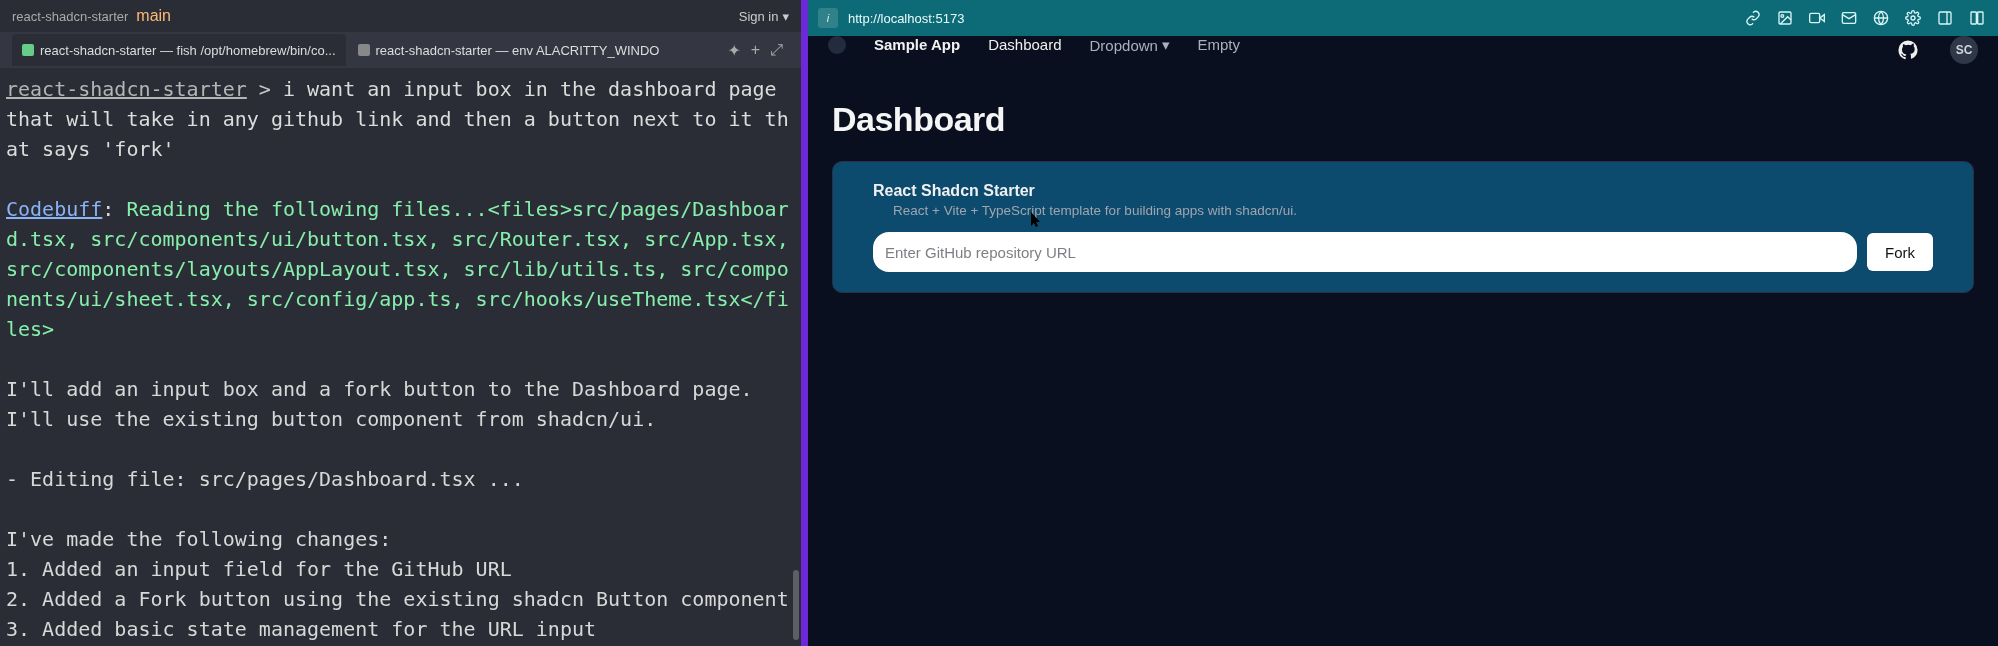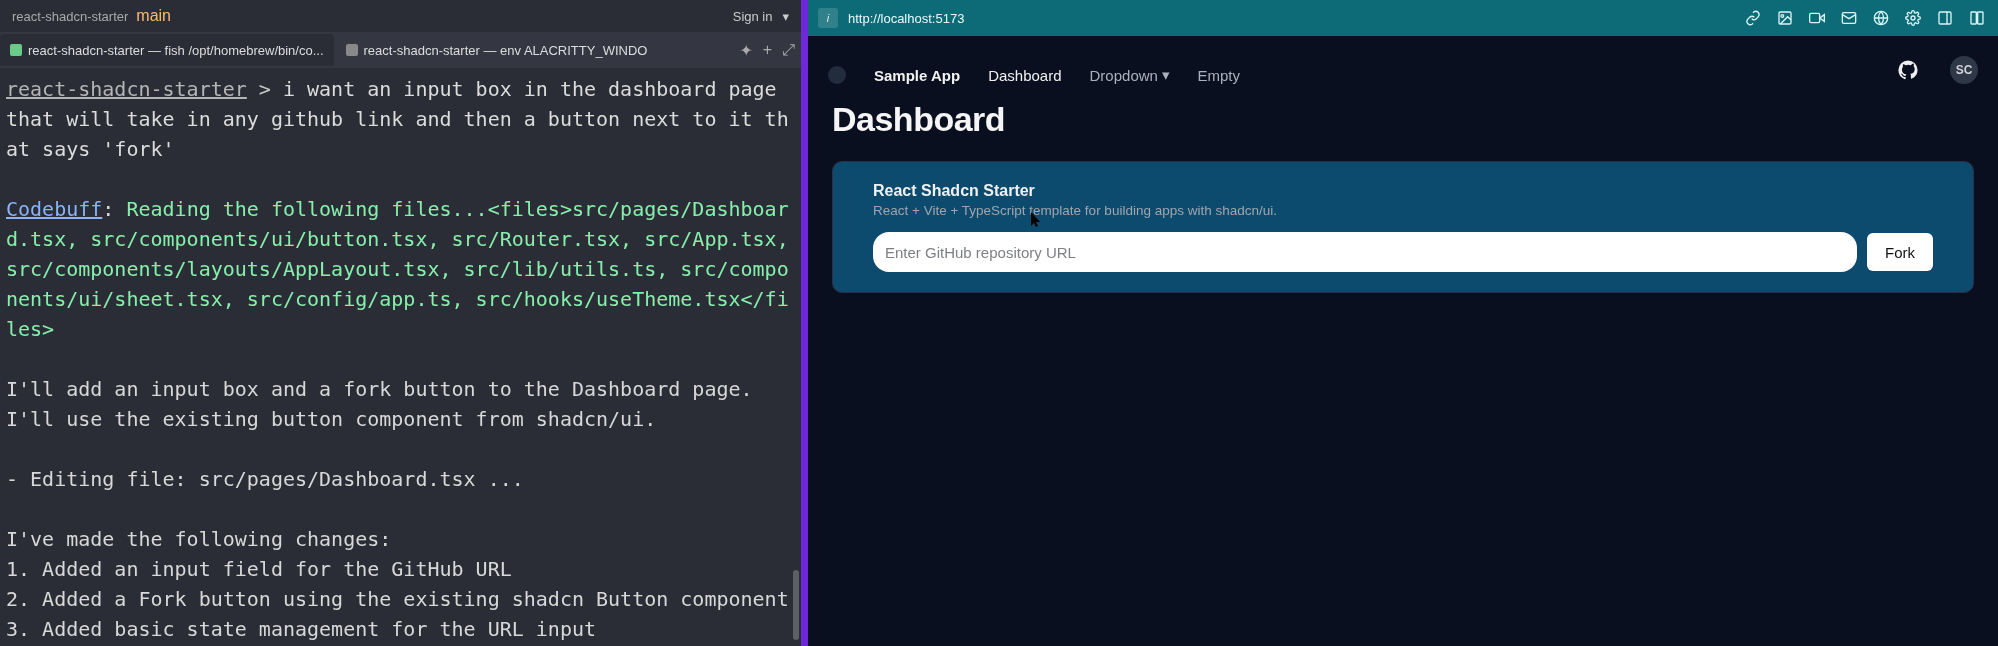--- a/index.html
+++ b/index.html
@@ -24,27 +24,27 @@
       height: 32px;
       background: #2a2d35;
       display: flex;
       align-items: center;
       padding: 0 12px;
       font-size: 13px;
       color: #aaa;
     }
     .top-bar .branch { margin-left: 8px; color: #fdba74; font-size: 16px; }
     .top-bar .spacer-flex { flex: 1; }
-    .top-bar .signin { color: #ccc; cursor: pointer; display:flex; align-items:center; gap:10px; }
+    .top-bar .signin { color: #ccc; cursor: pointer; display:flex; align-items:center; gap:4px; }
     .tab-strip {
       height: 36px;
       display: flex;
       align-items: center;
       background: #343741;
-      padding: 0 0;
+      padding: 0 12px;
       gap: 2px;
     }
     .tab {
       height: 32px;
       display: flex;
       align-items: center;
       padding: 0 10px;
       font-size: 13px;
       color: #ddd;
       border-radius: 4px 4px 0 0;
@@ -96,21 +96,21 @@
     }
     .browser-bar .url { color: #e8fbfc; }
     .browser-bar .spacer-flex { flex:1; }
     .browser-bar .bar-icon {
       width: 22px; height: 22px; display:flex; align-items:center; justify-content:center;
       color: #d9f6f7; cursor:pointer;
     }
     .app-nav {
       height: 48px;
       display: flex;
-      align-items: flex-end;
+      align-items: flex-start;
       padding: 0 20px;
       gap: 28px;
       background: #0a0f1f;
       font-size: 15px;
     }
     .app-nav .logo-dot {
       width: 18px; height: 18px; border-radius:50%; background:#222c3d;
     }
     .brand { font-weight: 600; color: #f2f2f2; }
     .nav-link { color: #aab1ba; cursor: pointer; display:flex; align-items:center; gap:4px;}
@@ -133,21 +133,21 @@
       margin-bottom: 22px;
       letter-spacing: -0.5px;
     }
     .card {
       border: 1px solid #27324a;
       border-radius: 10px;
       padding: 20px 40px;
       background: #0c4a6e;
     }
     .card-title { font-weight: 600; color: #f0f0f0; font-size: 16px; }
-    .card-desc { color: #a0a5af; font-size: 13.5px; margin-top: 3px; margin-bottom: 14px; }
+    .card-desc { color: #a0a5af; font-size: 13.5px; margin-top: 3px; margin-bottom: 14px; margin-left: 20px; }
     .input-row { display:flex; gap: 10px; align-items:center; }
     .github-input {
       flex: 1;
       height: 40px;
       background: #fff;
       border: none;
       border-radius: 16px;
       padding: 0 12px;
       font-size: 15px;
       color: #111;

